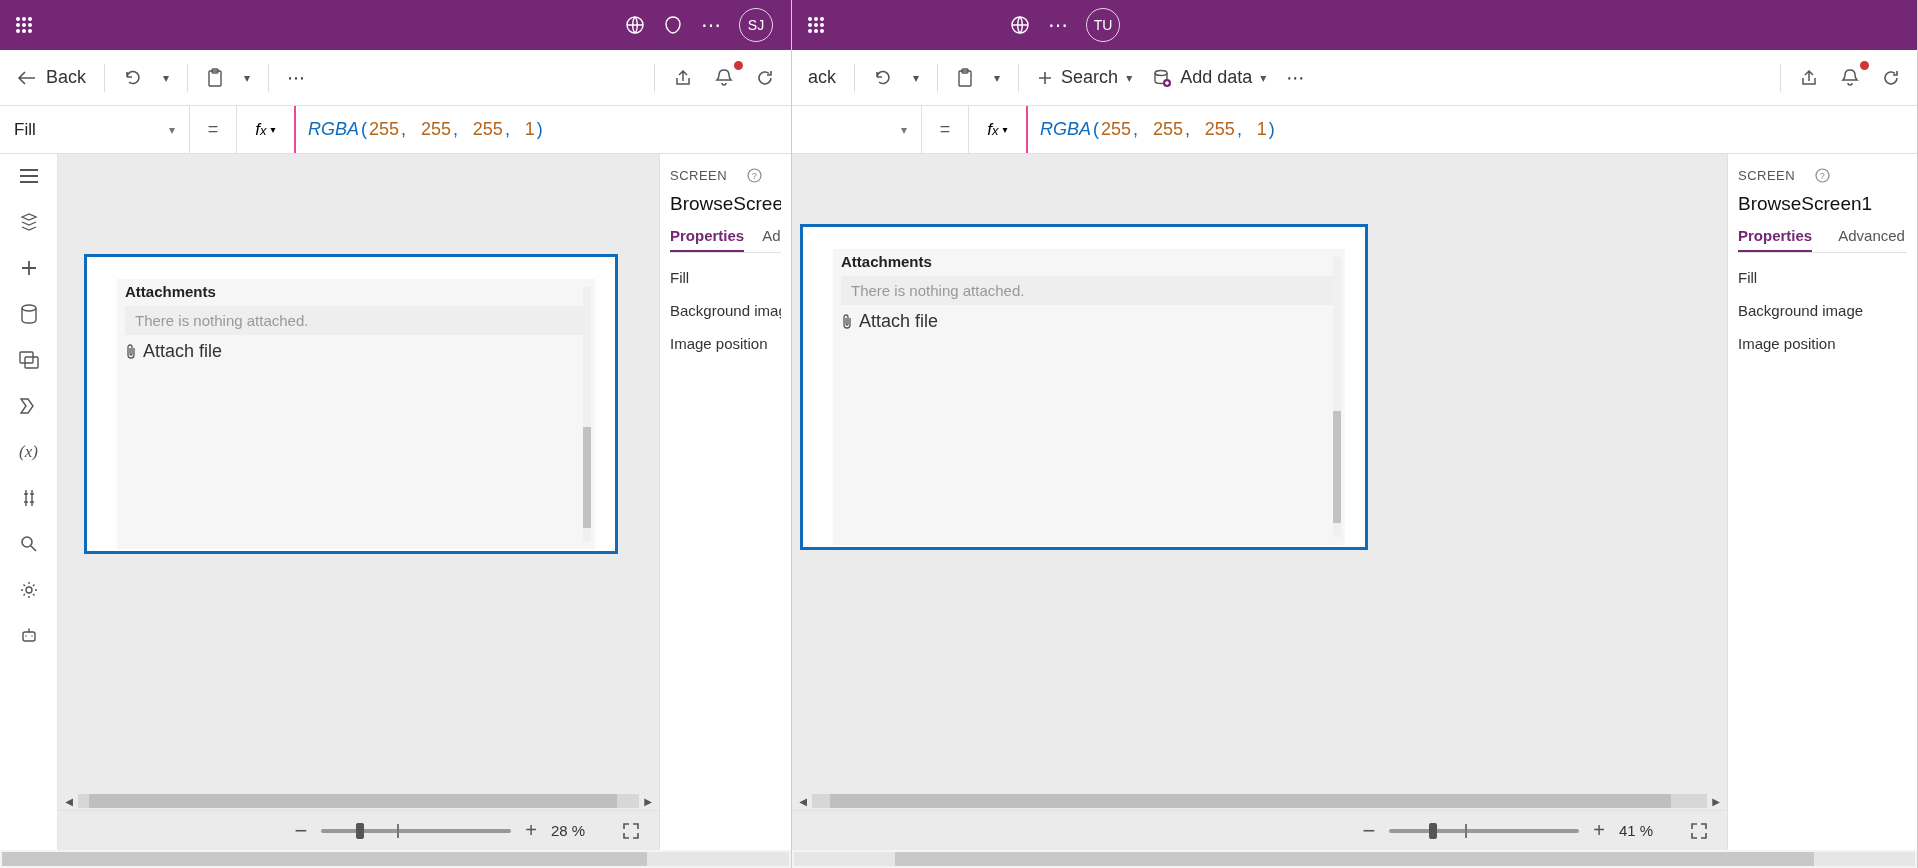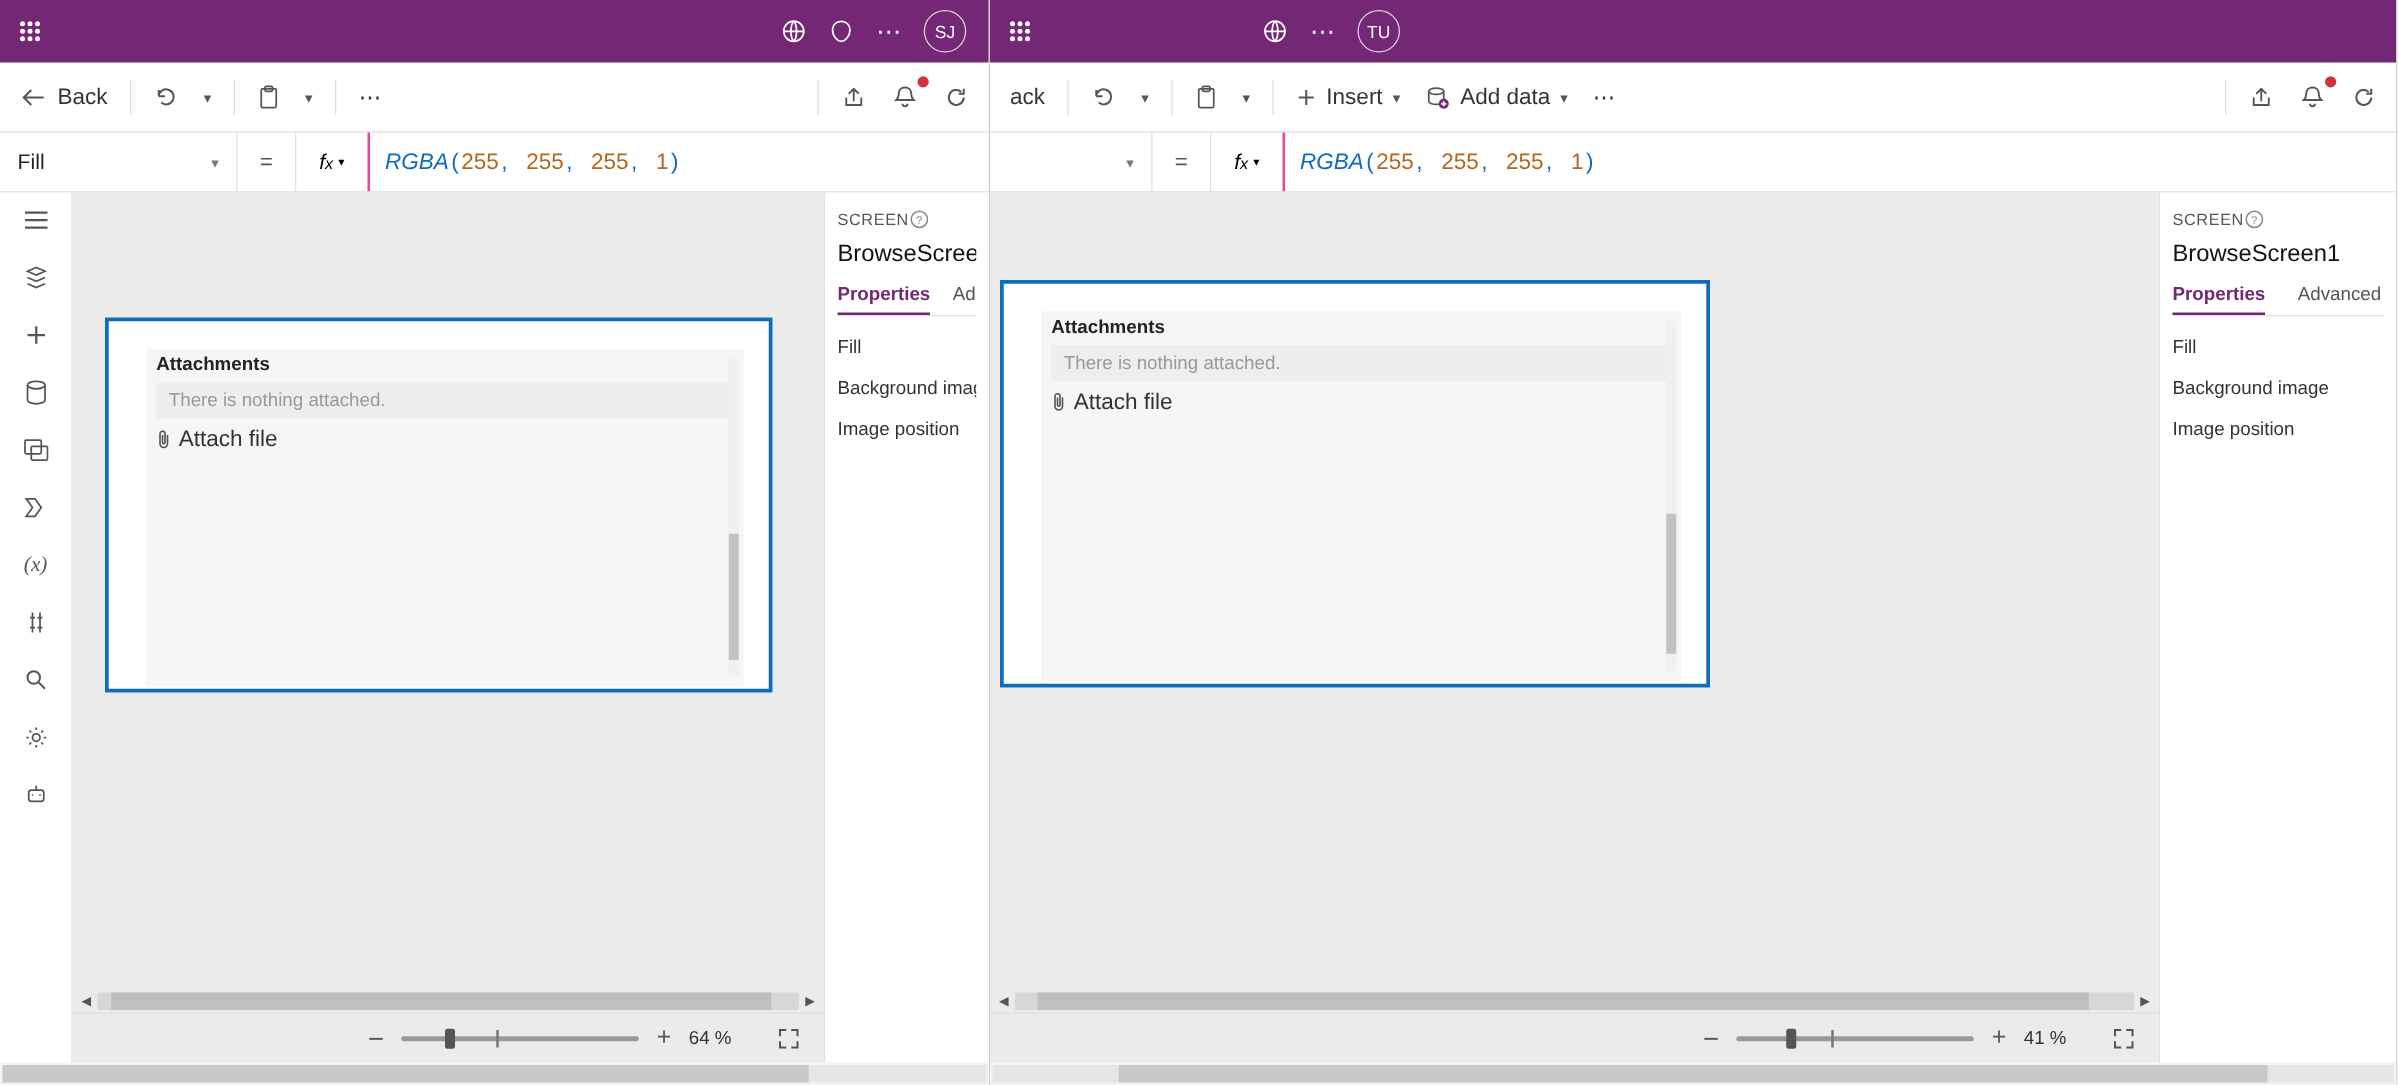--- a/index.html
+++ b/index.html
@@ -48,21 +48,21 @@
   .hscroll .track { flex: 1; height: 14px; background: #d7d7d7; position: relative; margin: 0 2px; }
   .hscroll .track .thumb { position: absolute; top: 0; bottom: 0; background: #bfbfbf; }
   .zoombar { height: 40px; display: flex; align-items: center; justify-content: flex-end; gap: 14px; padding: 0 18px; background: #ebebeb; border-top: 1px solid #e0e0e0; }
   .zoom-track { width: 190px; height: 4px; background: #999; position: relative; border-radius: 2px; }
   .zoom-track .tick { position: absolute; top: -5px; width: 2px; height: 14px; background: #777; }
   .zoom-track .knob { position: absolute; top: -6px; width: 8px; height: 16px; background: #555; border-radius: 2px; }
   .zoom-label { font-size: 15px; color: #333; width: 56px; }
   
   .rpanel { width: 132px; background: #fff; border-left: 1px solid #e0e0e0; padding: 14px 10px; overflow: hidden; }
   .rpanel.wide { width: 190px; }
-  .rp-head { font-size: 13px; letter-spacing: .5px; color: #555; display: flex; align-items: center; gap: 1px; }
+  .rp-head { font-size: 13px; letter-spacing: .5px; color: #555; display: flex; align-items: center; gap: 20px; }
   .rp-title { font-size: 19px; color: #111; margin: 10px 0 12px 0; white-space: nowrap; overflow: hidden; }
   .rp-tabs { display: flex; gap: 18px; border-bottom: 1px solid #e0e0e0; margin-bottom: 8px; font-size: 15px; }
   .rp-tab { padding-bottom: 6px; color: #555; cursor: pointer; white-space: nowrap; }
   .rp-tab.active { color: #742774; border-bottom: 2px solid #742774; font-weight: 600; }
   .rp-row { font-size: 15px; color: #333; padding: 8px 0; white-space: nowrap; overflow: hidden; }
   
   .bottom-hscroll { height: 18px; background: #f4f4f4; display: flex; align-items: center; }
   .bottom-hscroll .tr { flex: 1; height: 14px; background: #e6e6e6; margin: 0 2px; position: relative; }
   .bottom-hscroll .th { position: absolute; top: 0; bottom: 0; background: #c8c8c8; }
   svg { display: block; }
@@ -253,21 +253,21 @@
           </div>
         <span class="arrow">▶</span>
       </div>
       <div class="zoombar">
         <span style="font-size:22px;color:#555;cursor:pointer">−</span>
         <div class="zoom-track">
           <div class="tick" style="left:40%"></div>
           <div class="knob" style="left:18%"></div>
         </div>
         <span style="font-size:20px;color:#555;cursor:pointer">+</span>
-        <span class="zoom-label"><span>64</span>&nbsp;<span>%</span></span>
+        <span class="zoom-label"><span>28</span>&nbsp;<span>%</span></span>
         <span>
             <svg width="20" height="20" viewBox="0 0 20 20" fill="none" stroke="#555" stroke-width="1.6">
               <path d="M3 8V3h5M17 12v5h-5M12 3h5v5M8 17H3v-5"></path>
             </svg>
           </span>
       </div>
     </div>
 
     <div class="rpanel">
       <div class="rp-head">
@@ -349,21 +349,21 @@
         </svg>
       </span>
     <span class="btn">
         <span class="chev">▾</span>
       </span>
     <span class="sep"></span>
     <span class="btn">
       <svg width="16" height="16" viewBox="0 0 16 16" stroke="#555" stroke-width="1.6">
           <path d="M8 2v12M2 8h12"></path>
         </svg>
-      <span>Insert</span>
+      <span>Search</span>
       <span class="chev">▾</span>
     </span>
     <span class="btn">
       <svg width="20" height="20" viewBox="0 0 20 20" fill="none" stroke="#555" stroke-width="1.4">
           <ellipse cx="9" cy="5" rx="6" ry="2.5"></ellipse>
           <path d="M3 5v8c0 1.4 2.7 2.5 6 2.5s6-1.1 6-2.5V5"></path>
           <circle cx="15" cy="15" r="4" fill="#742774" stroke="none"></circle>
           <path d="M15 13v4M13 15h4" stroke="#fff" stroke-width="1.4"></path>
         </svg>
       <span>Add data</span>

